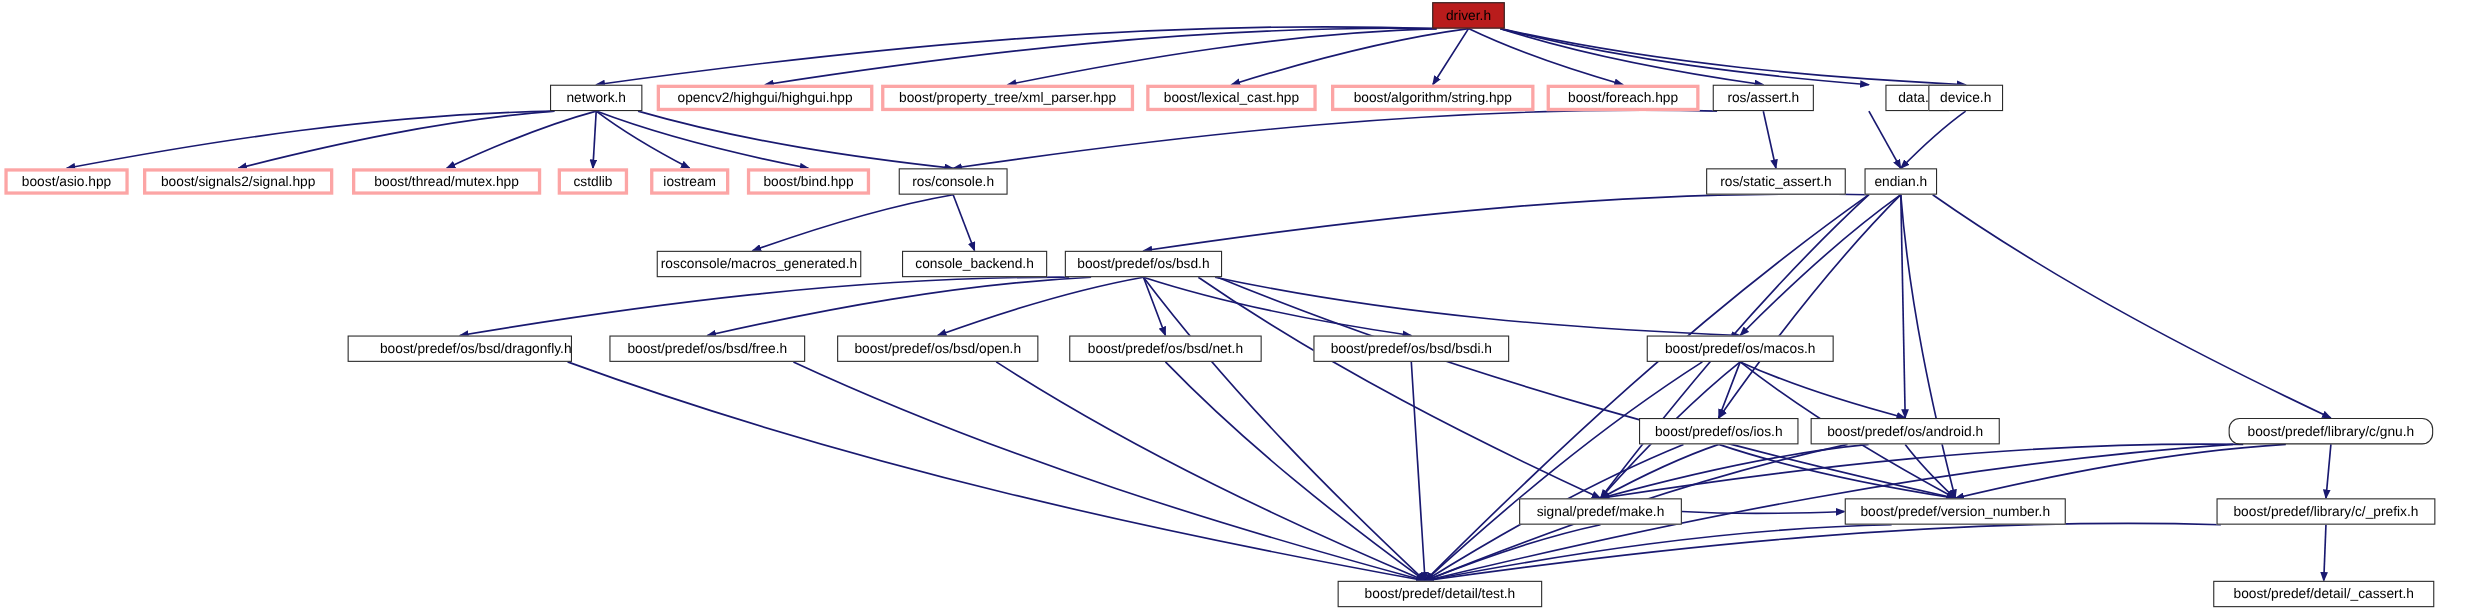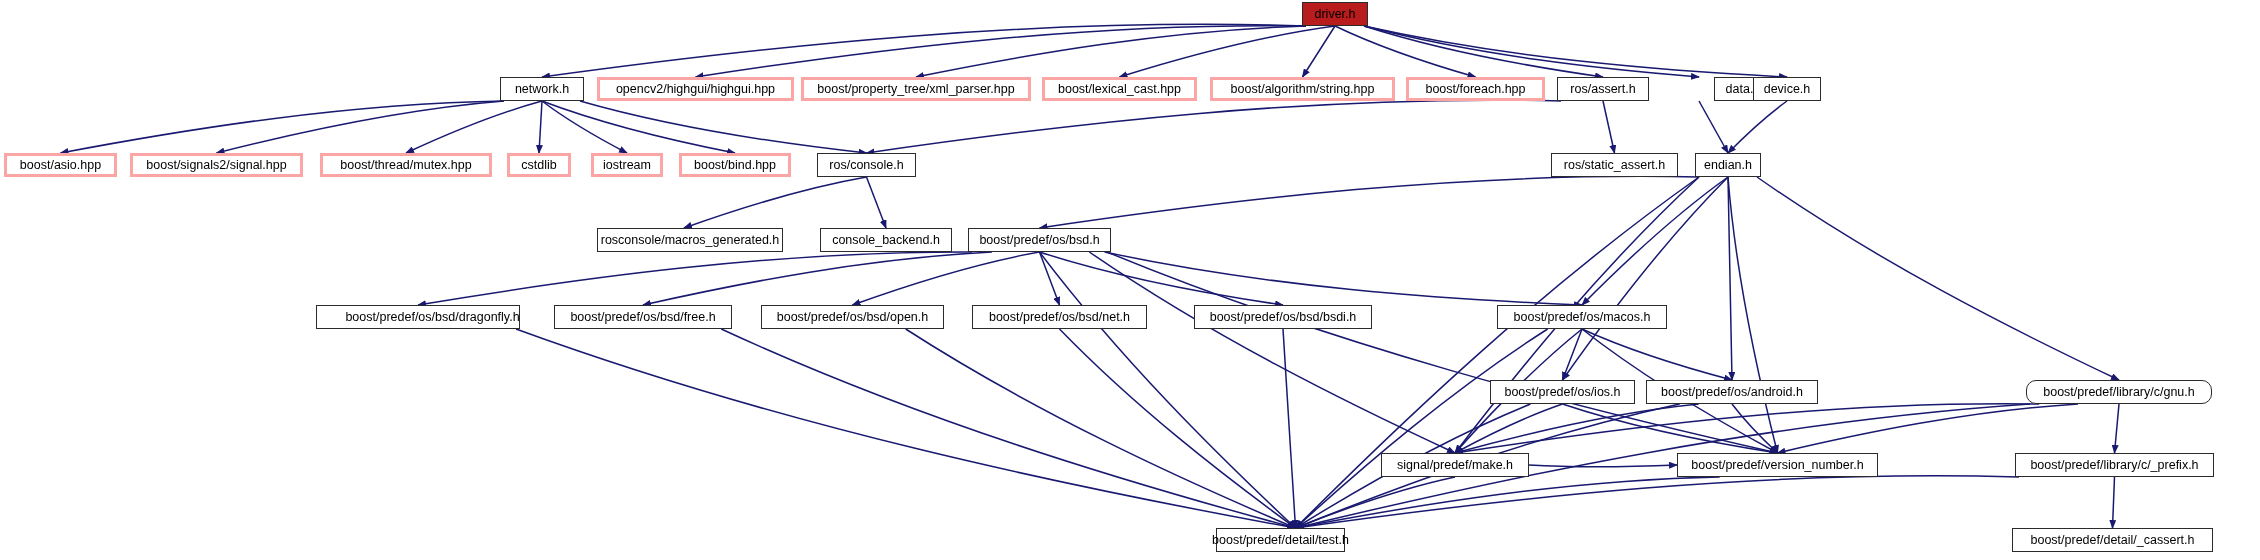--- a/index.html
+++ b/index.html
@@ -130,16 +130,16 @@
       <div class="node strong" style="left: 761px; top: 305px; width: 183px;">boost/predef/os/bsd/open.h</div>
       <div class="node strong" style="left: 972px; top: 305px; width: 175px;">boost/predef/os/bsd/net.h</div>
       <div class="node strong" style="left: 1194px; top: 305px; width: 178px;">boost/predef/os/bsd/bsdi.h</div>
       <div class="node strong" style="left: 1497px; top: 305px; width: 170px;">boost/predef/os/macos.h</div>
       <div class="node strong" style="left: 1490px; top: 380px; width: 145px;">boost/predef/os/ios.h</div>
       <div class="node strong" style="left: 1646px; top: 380px; width: 172px; text-align: right;">boost/predef/os/android.h</div>
       <div class="node strong" style="left: 2026px; top: 380px; width: 186px; border-radius: 10px;">boost/predef/library/c/gnu.h</div>
       <div class="node strong" style="left: 1381px; top: 453px; width: 148px;">signal/predef/make.h</div>
       <div class="node strong" style="left: 1677px; top: 453px; width: 201px;">boost/predef/version_number.h</div>
       <div class="node strong" style="left: 2015px; top: 453px; width: 199px;">boost/predef/library/c/_prefix.h</div>
-      <div class="node strong" style="left: 1216px; top: 528px; width: 129px;">boost/predef/detail/test.h</div>
+      <div class="node strong" style="left: 1216px; top: 528px; width: 186px;">boost/predef/detail/test.h</div>
       <div class="node strong" style="left: 2012px; top: 528px; width: 201px;">boost/predef/detail/_cassert.h</div>
     </div>
 </div>
 
 </body></html>

